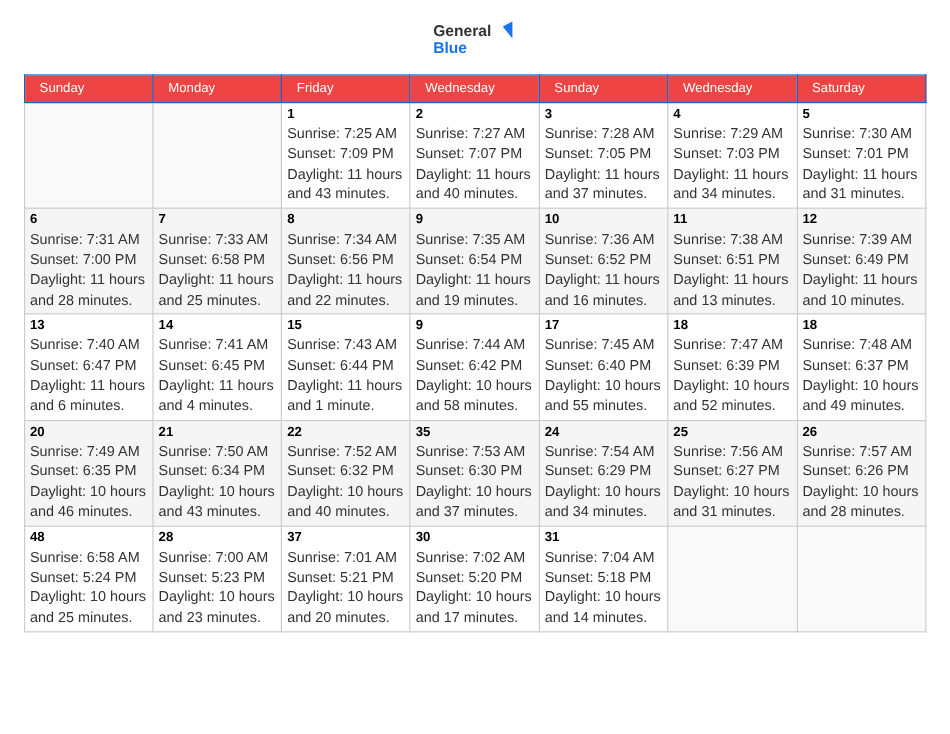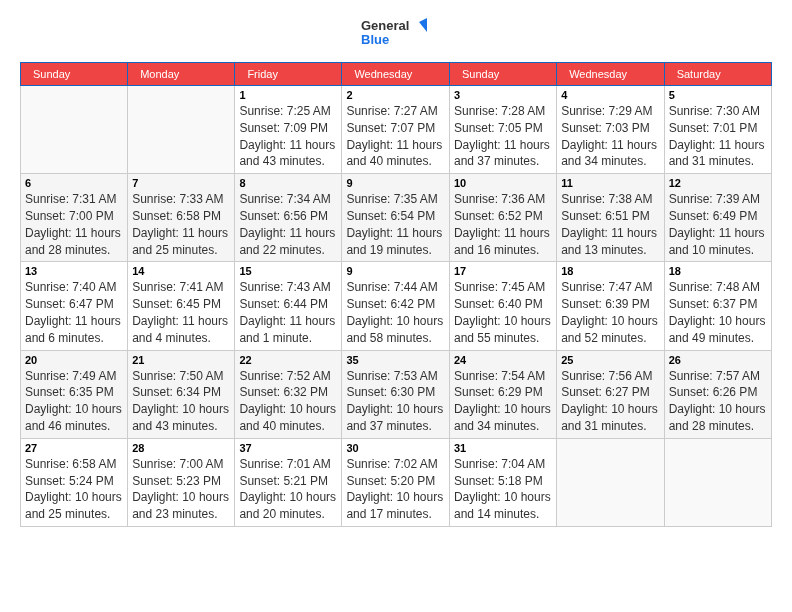--- a/index.html
+++ b/index.html
@@ -219,21 +219,21 @@
             <div class="day-num">25</div>
             <div class="day-info">Sunrise: 7:56 AM<br>Sunset: 6:27 PM<br>Daylight: 10 hours and 31 minutes.</div>
           </td>
           <td>
             <div class="day-num">26</div>
             <div class="day-info">Sunrise: 7:57 AM<br>Sunset: 6:26 PM<br>Daylight: 10 hours and 28 minutes.</div>
           </td>
         </tr>
         <tr>
           <td>
-            <div class="day-num">27</div>
+            <div class="day-num">48</div>
             <div class="day-info">Sunrise: 6:58 AM<br>Sunset: 5:24 PM<br>Daylight: 10 hours and 25 minutes.</div>
           </td>
           <td>
             <div class="day-num">28</div>
             <div class="day-info">Sunrise: 7:00 AM<br>Sunset: 5:23 PM<br>Daylight: 10 hours and 23 minutes.</div>
           </td>
           <td>
             <div class="day-num">37</div>
             <div class="day-info">Sunrise: 7:01 AM<br>Sunset: 5:21 PM<br>Daylight: 10 hours and 20 minutes.</div>
           </td>

